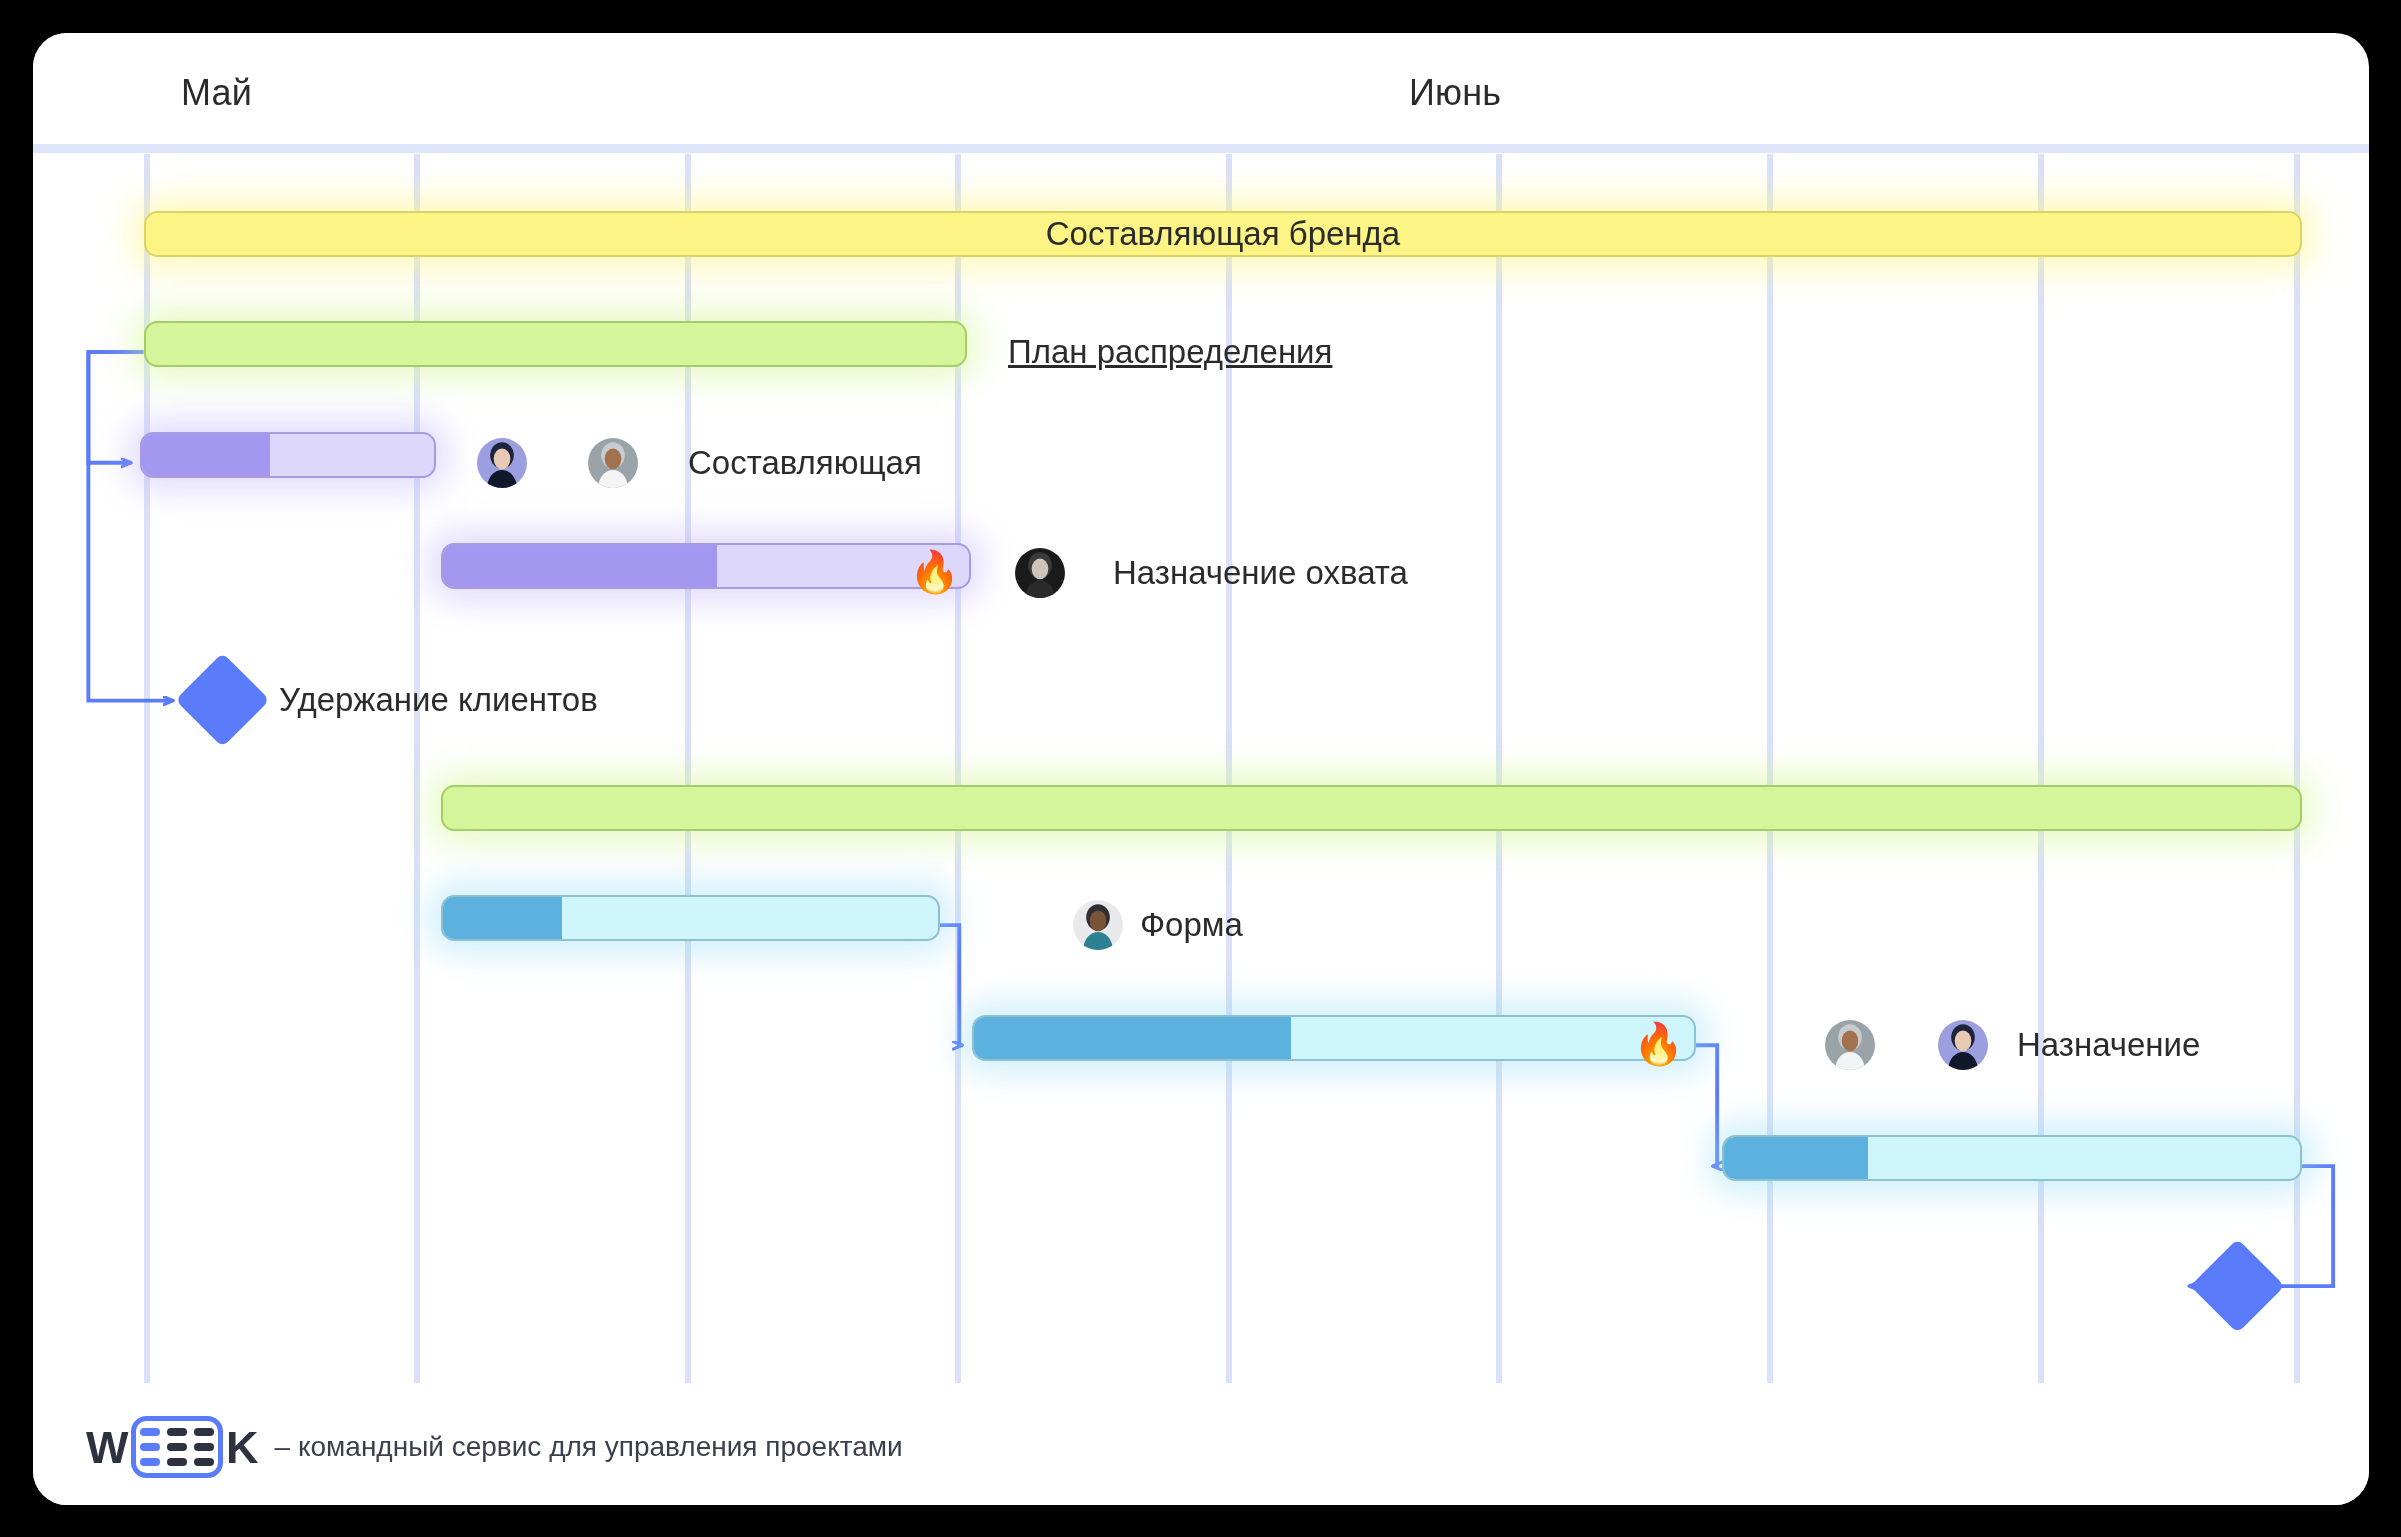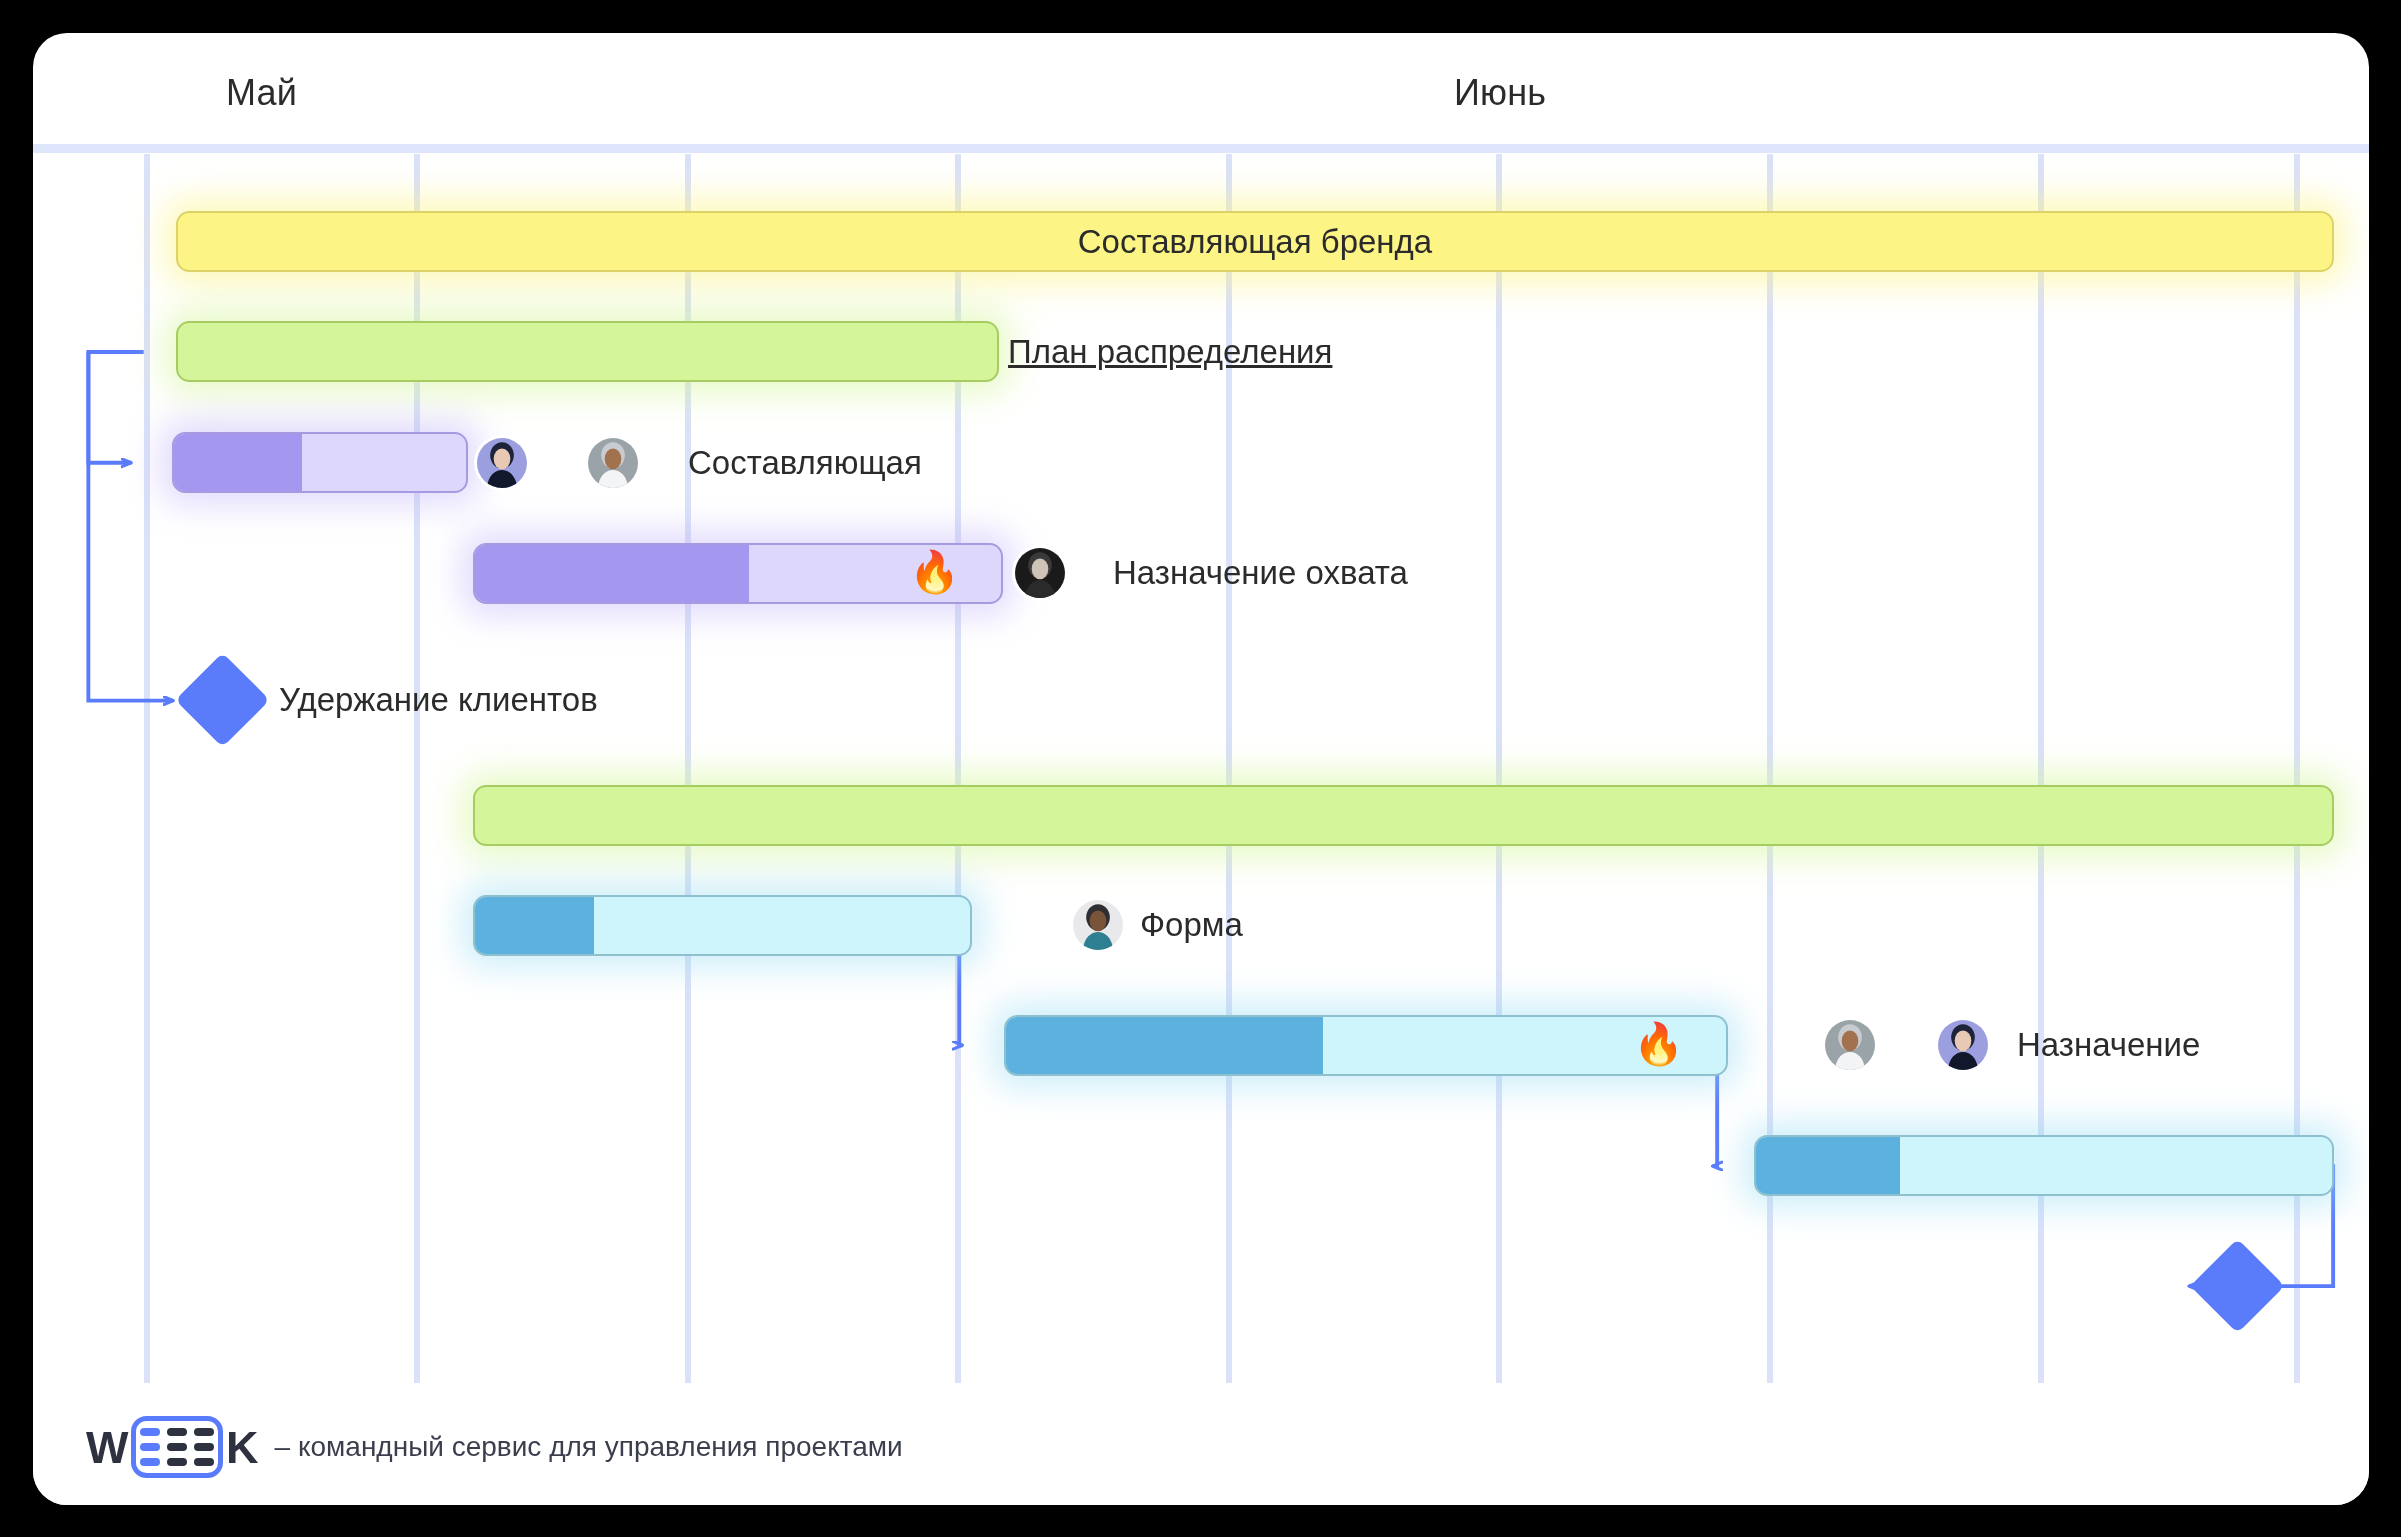--- a/index.html
+++ b/index.html
@@ -19,21 +19,20 @@
     background: #ffffff;
     border-radius: 34px;
     overflow: hidden;
   }
 
   
   #month-header {
     position: absolute; left: 0; top: 0;
     width: 2078px; height: 111px;
     background: #ffffff;
-    margin-left: 45px;
   }
   .month-label {
     position: absolute; top: 39px;
     font-size: 36px; color: #2b2b2b;
     letter-spacing: 0.2px;
     white-space: nowrap;
   }
   #month-may  { left: 148px; }
   #month-june { left: 1376px; }
 
@@ -79,24 +78,23 @@
   .logo-col { display: flex; flex-direction: column; gap: 7px; }
   .logo-dash { width: 20px; height: 7.8px; border-radius: 4.7px; background: #2e3140; }
   .logo-col.accent .logo-dash { background: #5b7cfa; }
   #tagline {
     margin-left: 17px;
     font-size: 28px; color: #3b3f4d; white-space: nowrap;
   }
 
   
   .bar {
-    position: absolute; height: 61px; border-radius: 13.3px;
+    position: absolute; height: 46px; border-radius: 13.3px;
     display: flex; align-items: center; justify-content: center;
     overflow: hidden;
-    margin-left: 32px;
   }
   .bar.group-yellow {
     background: #fcf484;
     border: 2.3px solid #ddd26a;
     box-shadow: 0 0 33px 12.5px rgba(252,244,132,.55);
   }
   .bar.group-green {
     background: #d5f59b;
     border: 2.3px solid #a7cc62;
     box-shadow: 0 0 33px 12.5px rgba(213,245,155,.55);

